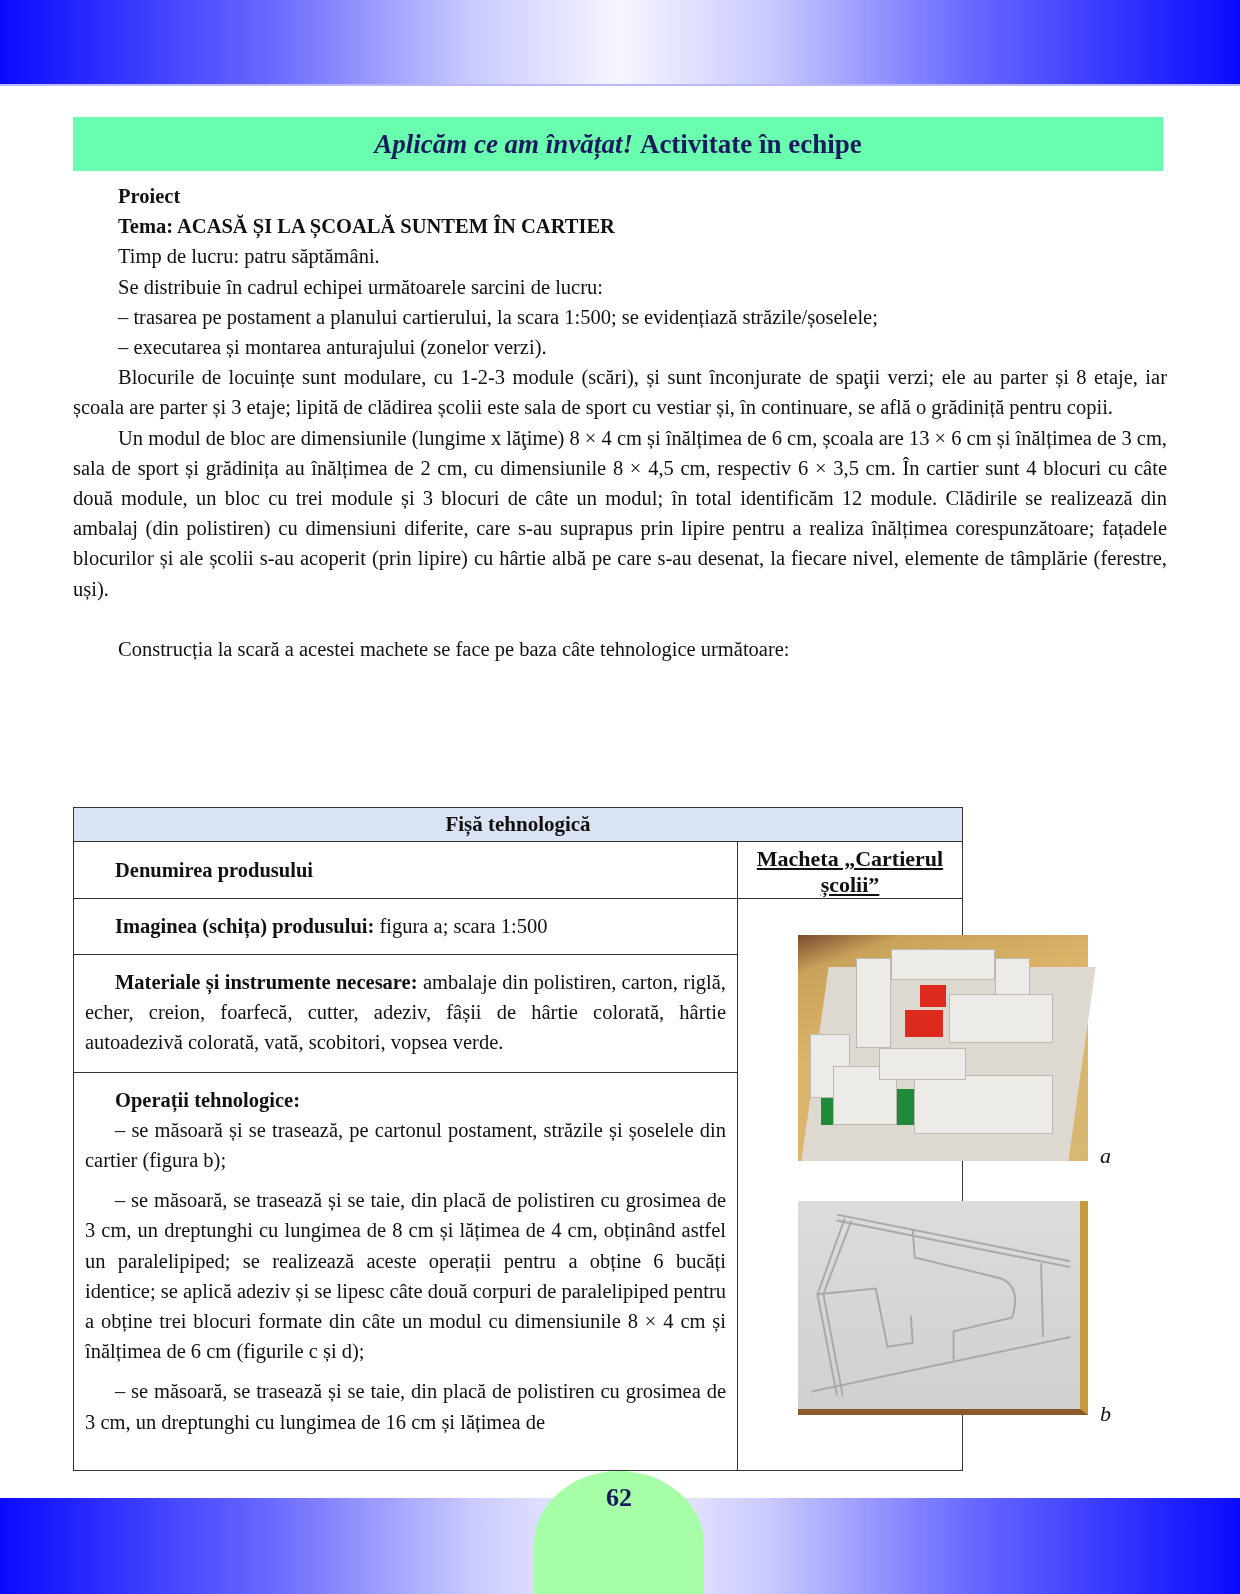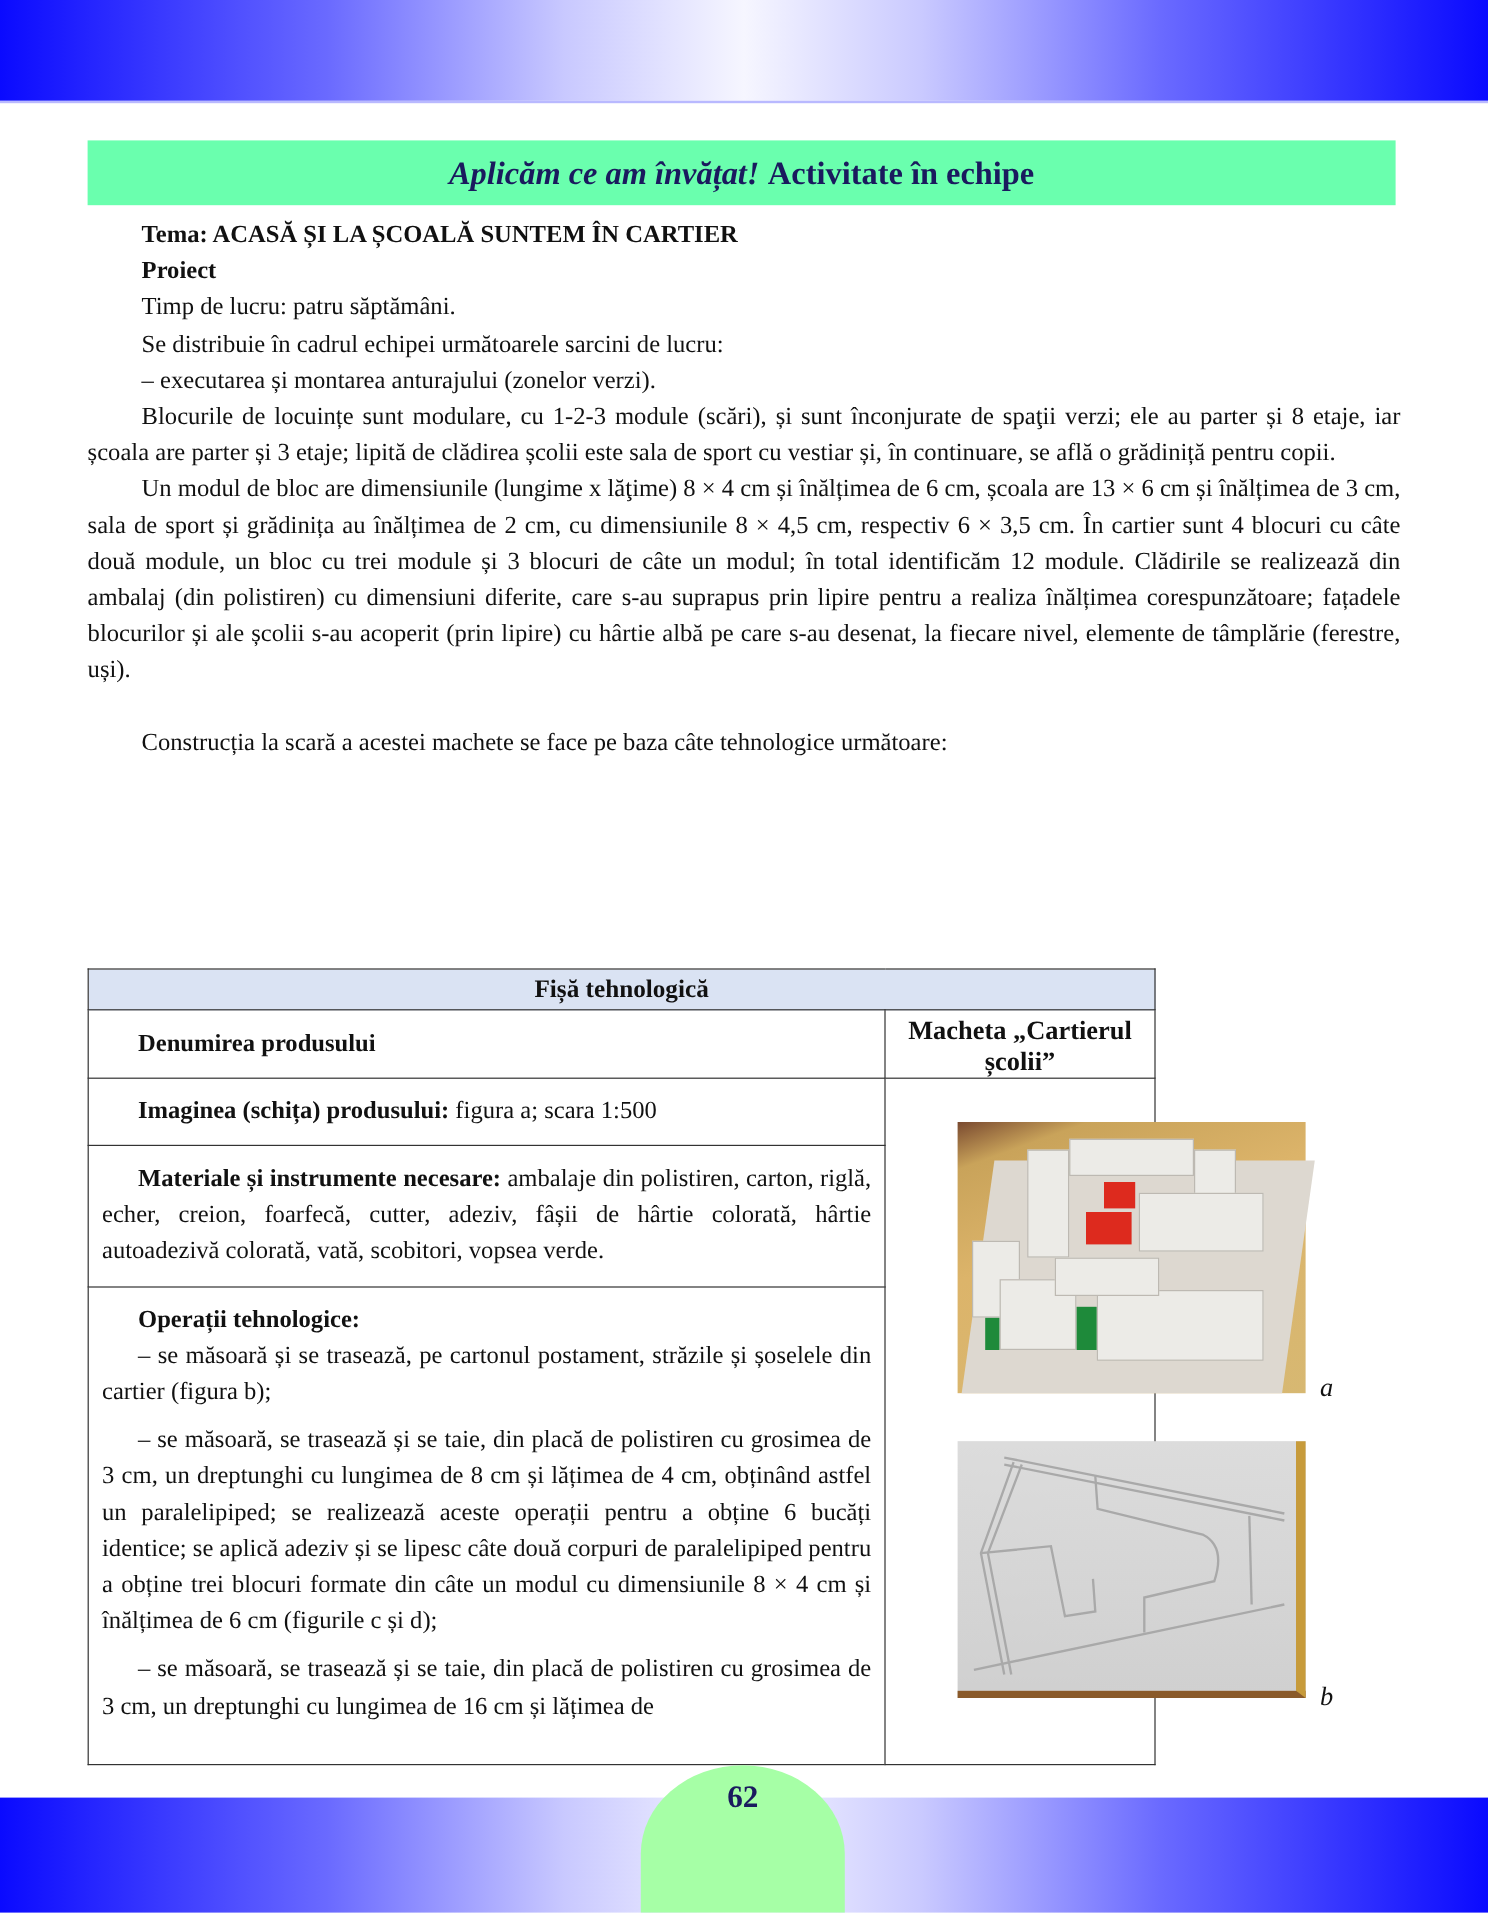--- a/index.html
+++ b/index.html
@@ -19,21 +19,21 @@
   .text { position: absolute; left: 73px; width: 1094px; font-size: 20.5px; line-height: 30.2px; }
   .text .line { white-space: nowrap; padding-left: 45px; }
   .text .bold { font-weight: bold; }
   .para { text-align: justify; text-indent: 45px; }
 
   table.fisa { position: absolute; left: 73px; top: 807px; width: 890px; border-collapse: collapse; font-size: 20.5px; }
   table.fisa td, table.fisa th { border: 1.5px solid #333; vertical-align: top; }
   table.fisa th { background: #dae3f3; height: 34px; font-size: 21px; text-align: center; vertical-align: middle; }
   td.left { width: 664px; padding: 0 11px; line-height: 30.2px; text-align: justify; }
   td.left .ind { text-indent: 30px; }
-  td.right { text-align: center; font-weight: bold; font-size: 22px; padding-top: 4px; }
+  td.right { text-align: center; font-weight: bold; font-size: 22px; padding-top: 4px; text-decoration: underline; }
   td.figs { position: relative; }
   .fig { position: absolute; left: 60px; width: 290px; }
   .fig-a { top: 36px; height: 226px;
     background:
       radial-gradient(ellipse at 50% 55%, #d8d3cc 0 45%, transparent 46%),
       linear-gradient(160deg, #7a4a30 0%, #c9a35a 12%, #dcb46a 40%, #d7b872 100%); }
   .fig-a .base { position:absolute; left:6%; top:14%; width:92%; height:86%; background:#ddd8d0; transform: skewX(-8deg); }
   .fig-a .blk { position:absolute; background:#ecebe7; border:1px solid #bdb9b2; }
   .fig-a .roof { position:absolute; background:#dd2a1e; }
   .fig-a .grass { position:absolute; background:#1e8a3a; }
@@ -47,24 +47,25 @@
 <body>
 
 <div class="band top"></div>
 
 <div class="title-bar">
   <span class="italic">Aplicăm ce am învățat!</span>
   <span>Activitate în echipe</span>
 </div>
 
 <div class="text" style="top:181px;">
+  <div class="line bold">Proiect</div>
   <div class="line bold">Tema: ACASĂ ȘI LA ȘCOALĂ SUNTEM ÎN CARTIER</div>
-  <div class="line bold">Proiect</div>
   <div class="line">Timp de lucru: patru săptămâni.</div>
   <div class="line">Se distribuie în cadrul echipei următoarele sarcini de lucru:</div>
+  <div class="line">– trasarea pe postament a planului cartierului, la scara 1:500; se evidențiază străzile/șoselele;</div>
   <div class="line">– executarea și montarea anturajului (zonelor verzi).</div>
   <p class="para">Blocurile de locuințe sunt modulare, cu 1-2-3 module (scări), și sunt înconjurate de spaţii verzi; ele au parter și 8 etaje, iar școala are parter și 3 etaje; lipită de clădirea școlii este sala de sport cu vestiar și, în continuare, se află o grădiniță pentru copii.</p>
   <p class="para">Un modul de bloc are dimensiunile (lungime x lăţime) 8 × 4 cm și înălțimea de 6 cm, școala are 13 × 6 cm și înălțimea de 3 cm, sala de sport și grădinița au înălțimea de 2 cm, cu dimensiunile 8 × 4,5 cm, respectiv 6 × 3,5 cm. În cartier sunt 4 blocuri cu câte două module, un bloc cu trei module și 3 blocuri de câte un modul; în total identificăm 12 module. Clădirile se realizează din ambalaj (din polistiren) cu dimensiuni diferite, care s-au suprapus prin lipire pentru a realiza înălțimea corespunzătoare; fațadele blocurilor și ale școlii s-au acoperit (prin lipire) cu hârtie albă pe care s-au desenat, la fiecare nivel, elemente de tâmplărie (ferestre, uși).</p>
   <p class="para" style="margin-top:30px;">Construcția la scară a acestei machete se face pe baza câte tehnologice următoare:</p>
 </div>
 
 <table class="fisa">
   <tbody>
       <tr>
     <th colspan="2">Fișă tehnologică</th>

